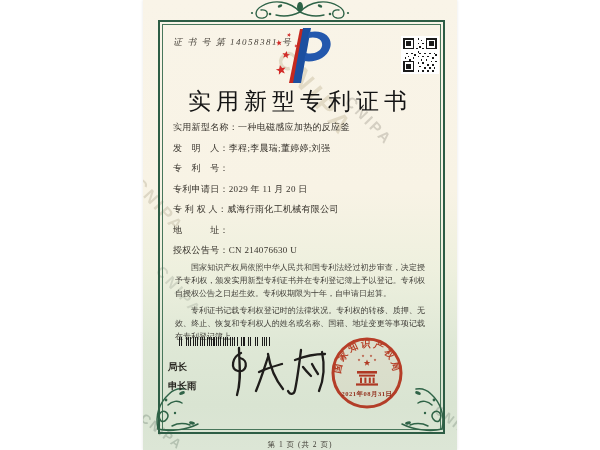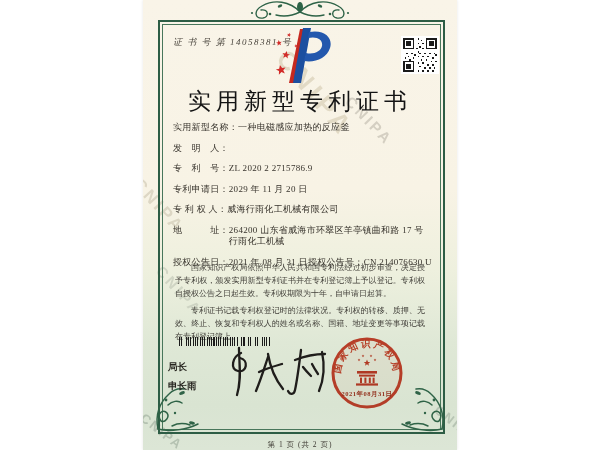--- a/index.html
+++ b/index.html
@@ -211,41 +211,37 @@
 
     <div class="title">实用新型专利证书</div>
 
     <div class="fields">
       <div class="frow">
         <span class="lab">实用新型名称：</span>
         <span class="val">一种电磁感应加热的反应釜</span>
       </div>
       <div class="frow">
         <span class="lab">发　明　人：</span>
+        <span class="val">李程;李晨瑞;董婷婷;刘强</span>
       </div>
       <div class="frow">
         <span class="lab">专　利　号：</span>
-        <span class="val">ZL 2020 2 2715786.9</span>
       </div>
       <div class="frow">
         <span class="lab">专利申请日：</span>
         <span class="val">2029 年 11 月 20 日</span>
       </div>
       <div class="frow">
         <span class="lab">专 利 权 人：</span>
         <span class="val">威海行雨化工机械有限公司</span>
       </div>
       <div class="frow">
         <span class="lab">地　　　址：</span>
-        <span class="val">264200 山东省威海市环翠区羊亭镇曲和路 17 号行雨化工机械</span>
       </div>
       <div class="grant-row">
-        <span>
-          <span class="lab">授权公告日：</span><span>2021 年 08 月 31 日</span>
-        </span>
         <span>
           <span class="lab">授权公告号：</span><span>CN 214076630 U</span>
         </span>
       </div>
     </div>
 
     <div class="legal">
       <p>国家知识产权局依照中华人民共和国专利法经过初步审查，决定授予专利权，颁发实用新型专利证书并在专利登记簿上予以登记。专利权自授权公告之日起生效。专利权期限为十年，自申请日起算。</p>
       <p>专利证书记载专利权登记时的法律状况。专利权的转移、质押、无效、终止、恢复和专利权人的姓名或名称、国籍、地址变更等事项记载在专利登记簿上。</p>
     </div>

